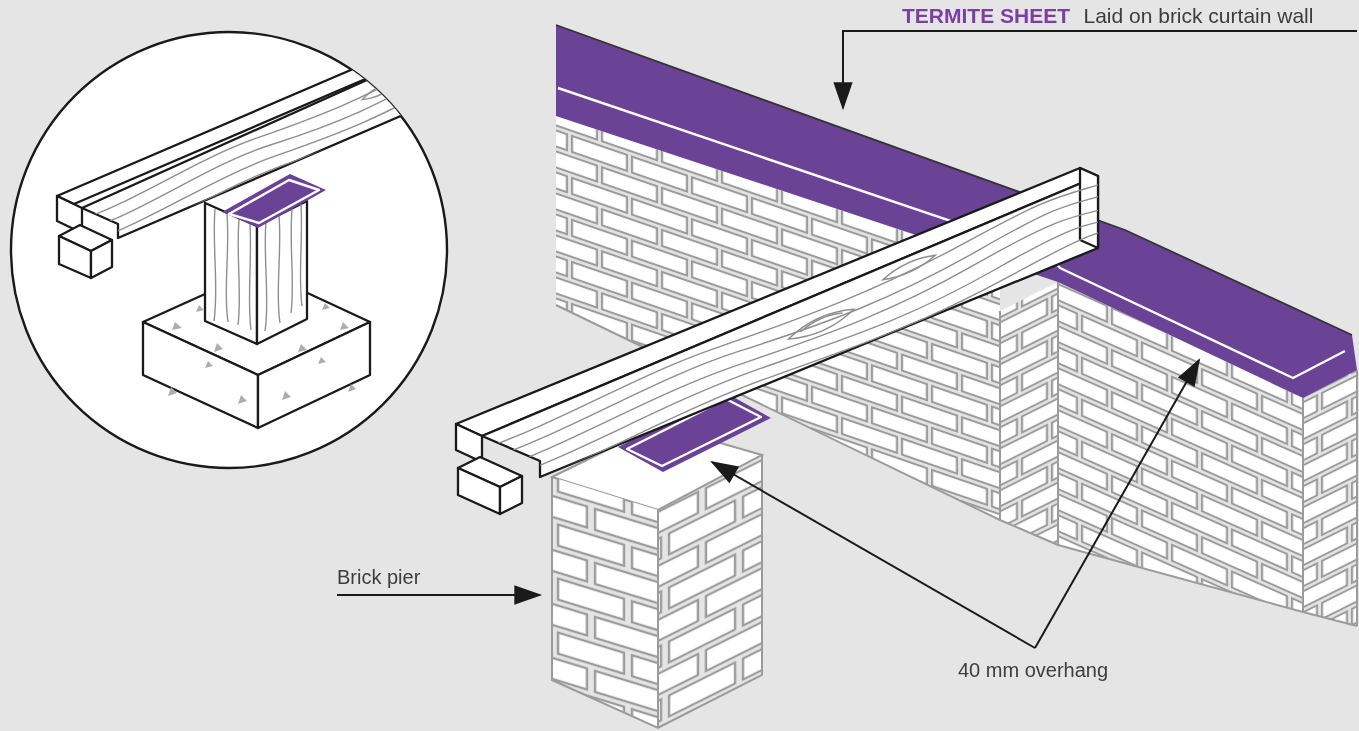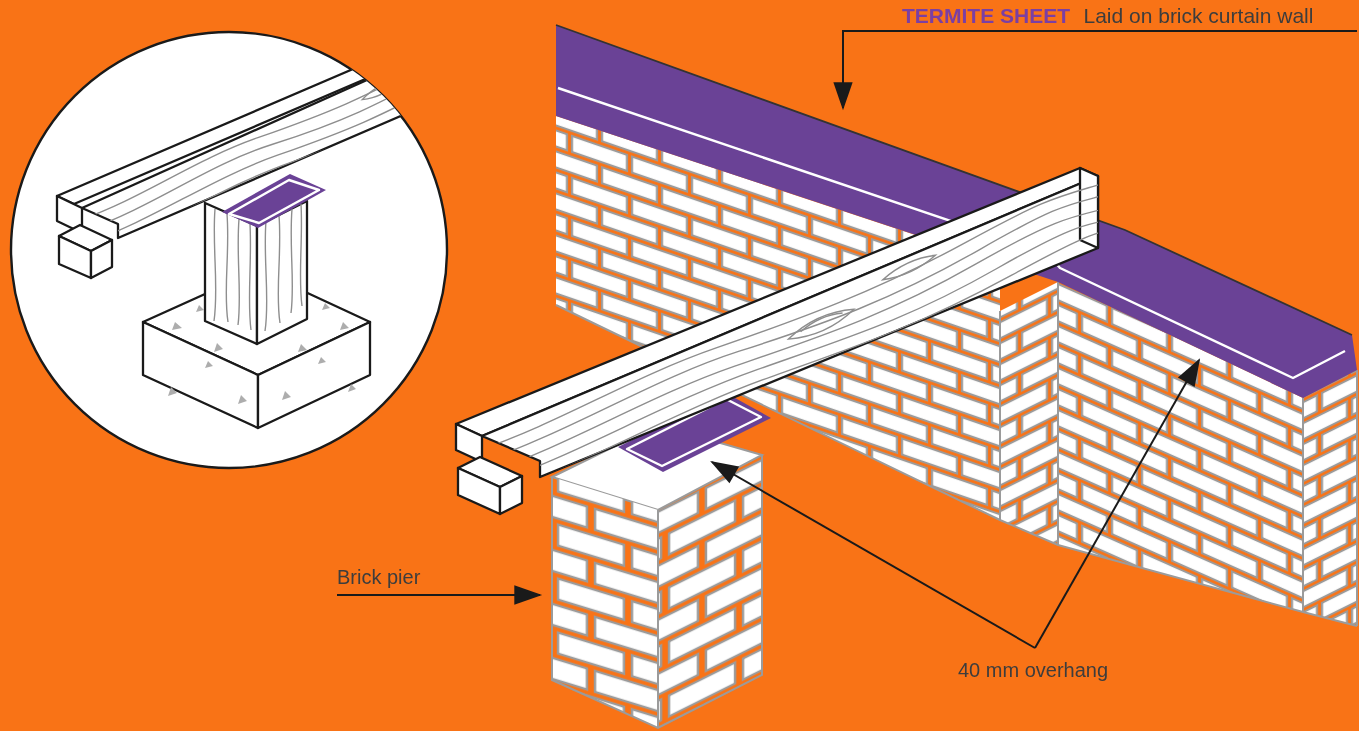--- a/index.html
+++ b/index.html
@@ -1,16 +1,16 @@
 <!DOCTYPE html>
 <html><head>
 <meta charset="utf-8">
 <style>
   html,body{margin:0;padding:0;background:#ffffff;}
-  .stage{position:relative;width:1359px;height:731px;background:#f97316;overflow:hidden;
+  .stage{position:relative;width:1359px;height:731px;background:#e5e5e5;overflow:hidden;
          font-family:"Liberation Sans", sans-serif;}
   svg{display:block;}
   text{font-family:"Liberation Sans", sans-serif;}
   .lbl{fill:#3D3D3D;font-size:20px;}
   .title-hl{font-weight:bold;font-size:21px;}
   .title-rest{font-size:21px;fill:#3D3D3D;}
   .leader{stroke:#1A1A1A;stroke-width:2;fill:none;}
   .dark{stroke:#1A1A1A;stroke-width:2.3;fill:#ffffff;stroke-linejoin:round;}
   .grain{stroke:#8E8E8E;stroke-width:1.4;fill:none;}
   .wht{stroke:#ffffff;stroke-width:2.4;fill:none;stroke-linejoin:round;}

